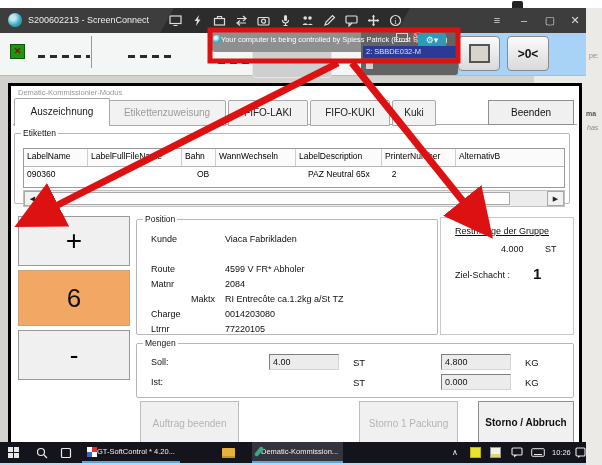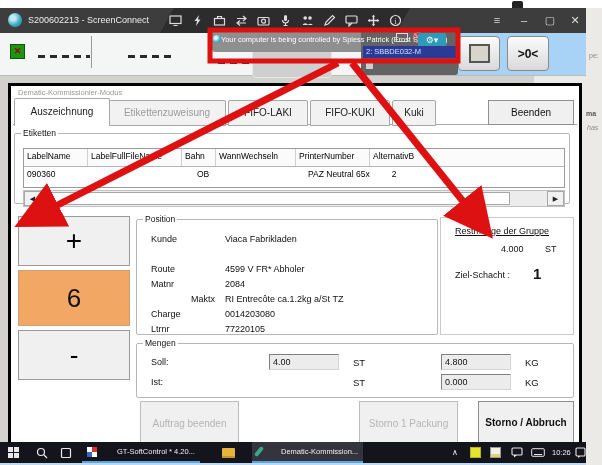--- a/index.html
+++ b/index.html
@@ -77,21 +77,21 @@
           align-items:center;justify-content:center;font-size:26px;color:#111;}
   
   .plabel{font-size:9px;color:#111;}
   .pval{font-size:9px;color:#111;white-space:nowrap;}
   .rest-title{font-size:9px;text-decoration:underline;color:#111;white-space:nowrap;}
   .field{background:#ececec;border:1px solid #7f7f7f;border-right-color:#d5d5d5;border-bottom-color:#d5d5d5;
          font-size:9px;color:#111;padding:2px 0 0 3px;box-sizing:border-box;height:16px;}
   .unit{font-size:9.5px;color:#111;}
   
   .taskbar{left:0;top:434px;width:586px;height:21px;background:#14141c;color:#e8e8e8;}
-  .tb-item{top:0;height:21px;display:flex;align-items:center;gap:20px;font-size:7.5px;color:#efefef;text-align:right;}
+  .tb-item{top:0;height:21px;display:flex;align-items:center;gap:0;font-size:7.5px;color:#efefef;text-align:right;}
   .tb-app{padding:0 5px;border-bottom:2px solid #5aa6e0;box-sizing:border-box;}
   .tb-app.active{background:#34343e;}
   .win-logo{display:grid;grid-template-columns:5px 5px;grid-template-rows:5px 5px;gap:1px;}
   .win-logo div{background:#e8e8e8;}
   .tray-ico{width:11px;height:11px;box-sizing:border-box;}
   .frag{color:#8a8a8a;font-size:7px;white-space:nowrap;}
   .annot{left:0;top:0;width:602px;height:465px;pointer-events:none;z-index:50;}
 </style>
 </head>
 <body>
@@ -220,20 +220,21 @@
       <div class="abs tab" style="left:381px;width:42px;">Kuki</div>
 
       <fieldset class="grp" style="left:3px;top:42px;width:554px;height:74px;">
         <legend>Etiketten</legend>
         <div class="abs tbl">
           <div class="hrow">
             <div class="c" style="width:64px;">LabelName</div>
             <div class="c" style="width:94px;">LabelFullFileName</div>
             <div class="c" style="width:34px;">Bahn</div>
             <div class="c" style="width:80px;">WannWechseln</div>
+            <div class="c" style="width:86px;">LabelDescription</div>
             <div class="c" style="width:74px;">PrinterNumber</div>
             <div class="c" style="width:106px;border-right:none;">AlternativB</div>
           </div>
           <div class="drow">
             <div class="c" style="width:64px;border-right:none;">090360</div>
             <div class="c" style="width:94px;border-right:none;"></div>
             <div class="c" style="width:34px;border-right:none;margin-left:16px;">OB</div>
             <div class="c" style="width:80px;border-right:none;"></div>
             <div class="c" style="width:86px;border-right:none;">PAZ  Neutral 65x</div>
             <div class="c" style="width:74px;border-right:none;">2</div>

